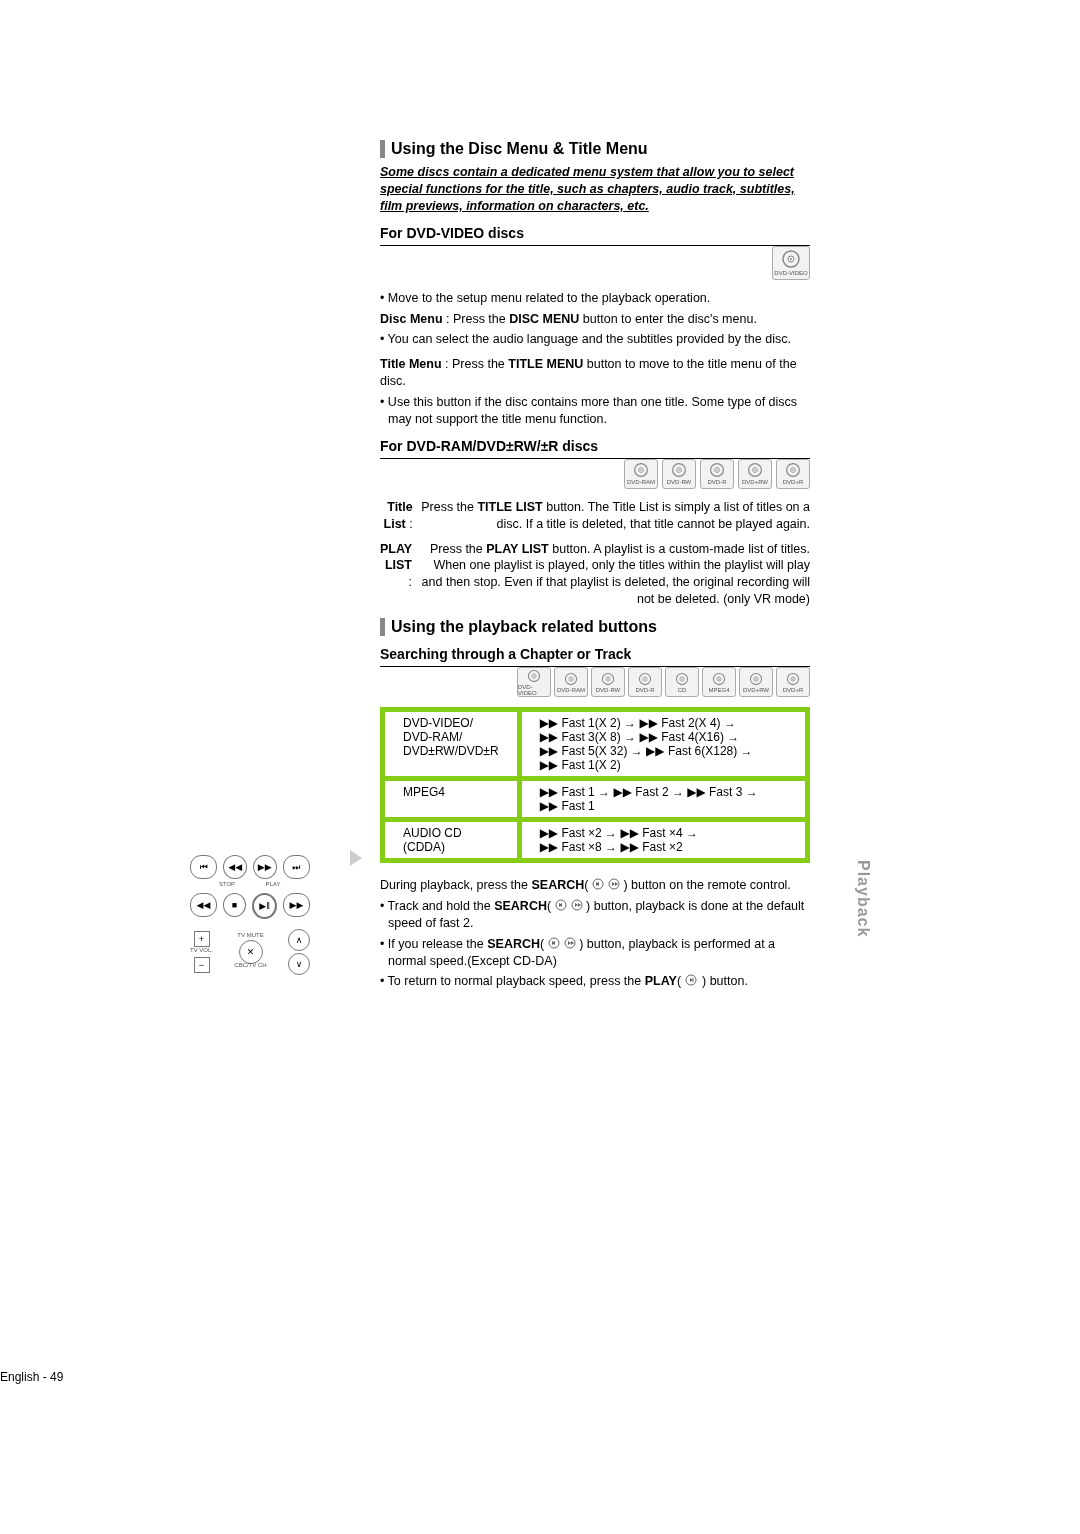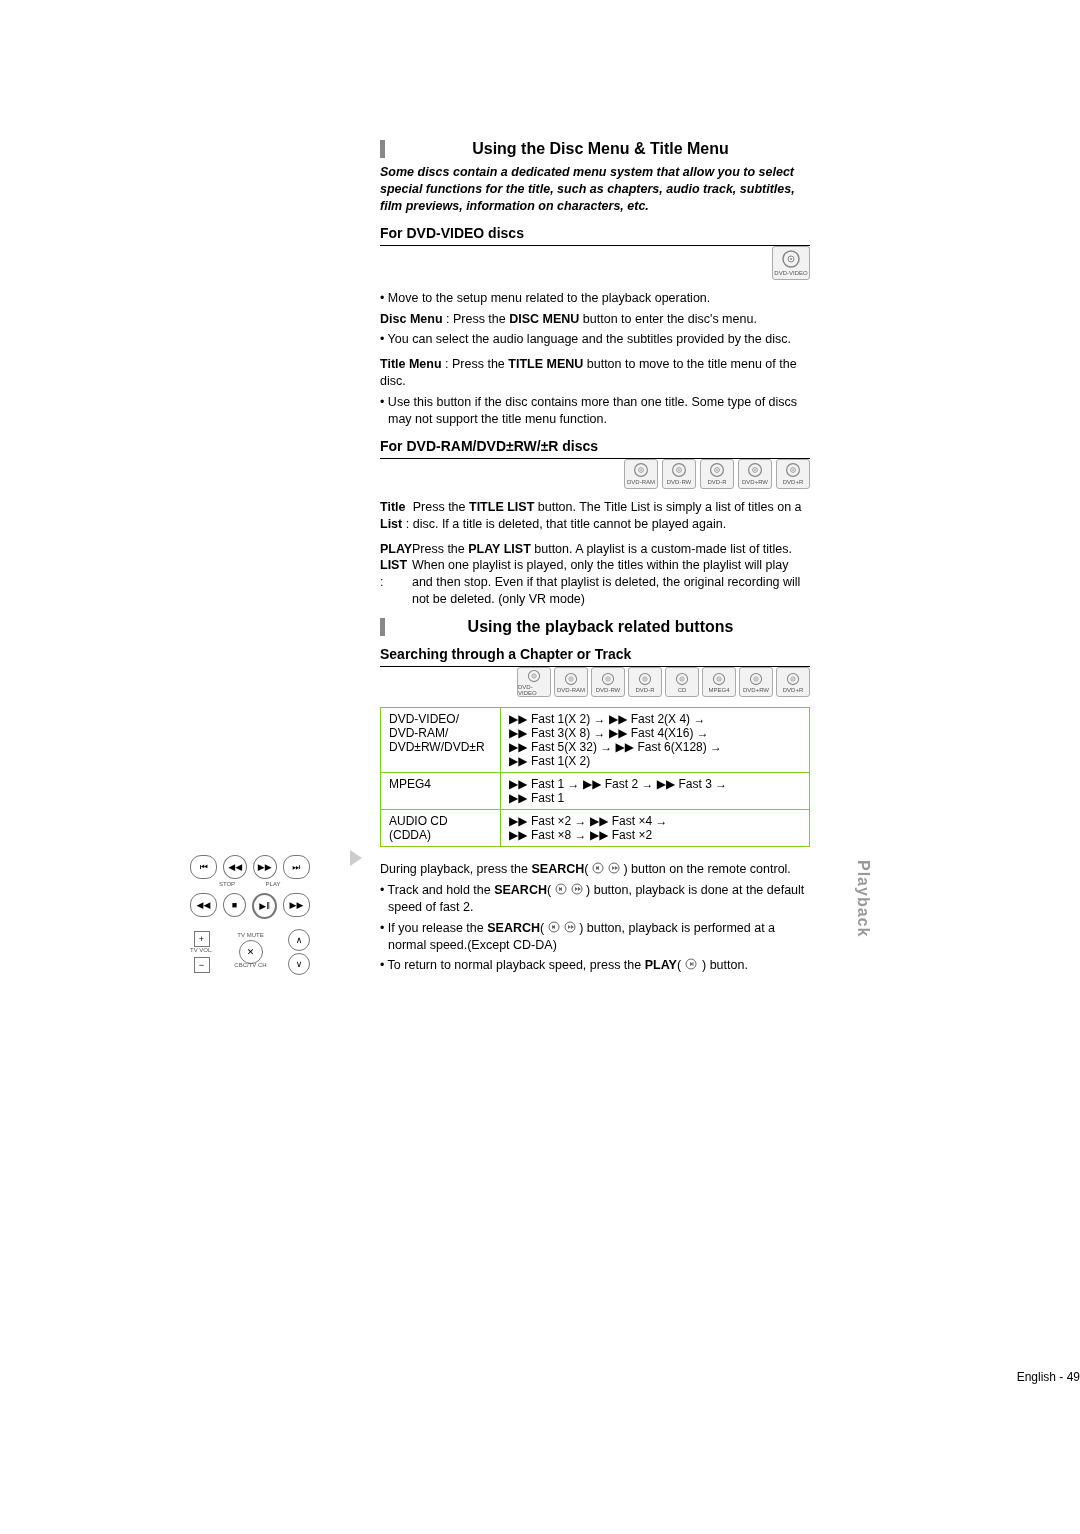--- a/index.html
+++ b/index.html
@@ -18,27 +18,27 @@
     left: 380px;
     top: 140px;
     width: 430px;
   }
   .section-title {
     font-weight: bold;
     font-size: 16px;
     border-left: 5px solid #888;
     padding-left: 6px;
     margin-bottom: 6px;
-    text-align: center;
   }
   .intro {
     font-style: italic;
     font-weight: bold;
     font-size: 12.5px;
     line-height: 1.35;
+    text-decoration: underline;
   }
   .subhead {
     font-weight: bold;
     font-size: 14px;
     border-bottom: 1px solid #000;
     padding-bottom: 4px;
     margin-bottom: 0;
     margin-top: 10px;
   }
   .disc-row {
@@ -73,53 +73,54 @@
   .bullet {
     padding-left: 8px;
     text-indent: -8px;
   }
   .item-block { margin-bottom: 8px; }
   .def-row {
     display: flex;
     font-size: 12.5px;
     line-height: 1.35;
     margin-bottom: 8px;
+    text-align: right;
   }
   .def-label { font-weight: bold; flex-shrink: 0; }
   .def-body { }
   .search-table {
     border: 1px solid #666;
     border-collapse: collapse;
     width: 100%;
     font-size: 12px;
     margin-top: 6px;
   }
   .search-table td {
-    border: 1px solid #84cc16;
-    padding: 4px 8px;
+    border: 5px solid #84cc16;
+    padding: 4px 18px;
     vertical-align: top;
   }
   .search-table td:first-child { width: 28%; }
   .ff { display: inline-block; vertical-align: -1px; }
   .sidetab {
     position: absolute;
     right: 208px;
     top: 860px;
     writing-mode: vertical-rl;
     font-weight: bold;
     color: #999;
     font-size: 16px;
     letter-spacing: 1px;
   }
   .footer {
     position: absolute;
     bottom: 150px;
     left: 0;
     width: 100%;
-    text-align: right;
+    text-align: left;
     font-size: 12px;
   }
   .remote {
     position: absolute;
     left: 190px;
     top: 855px;
     width: 120px;
   }
   .remote-row {
     display: flex;

